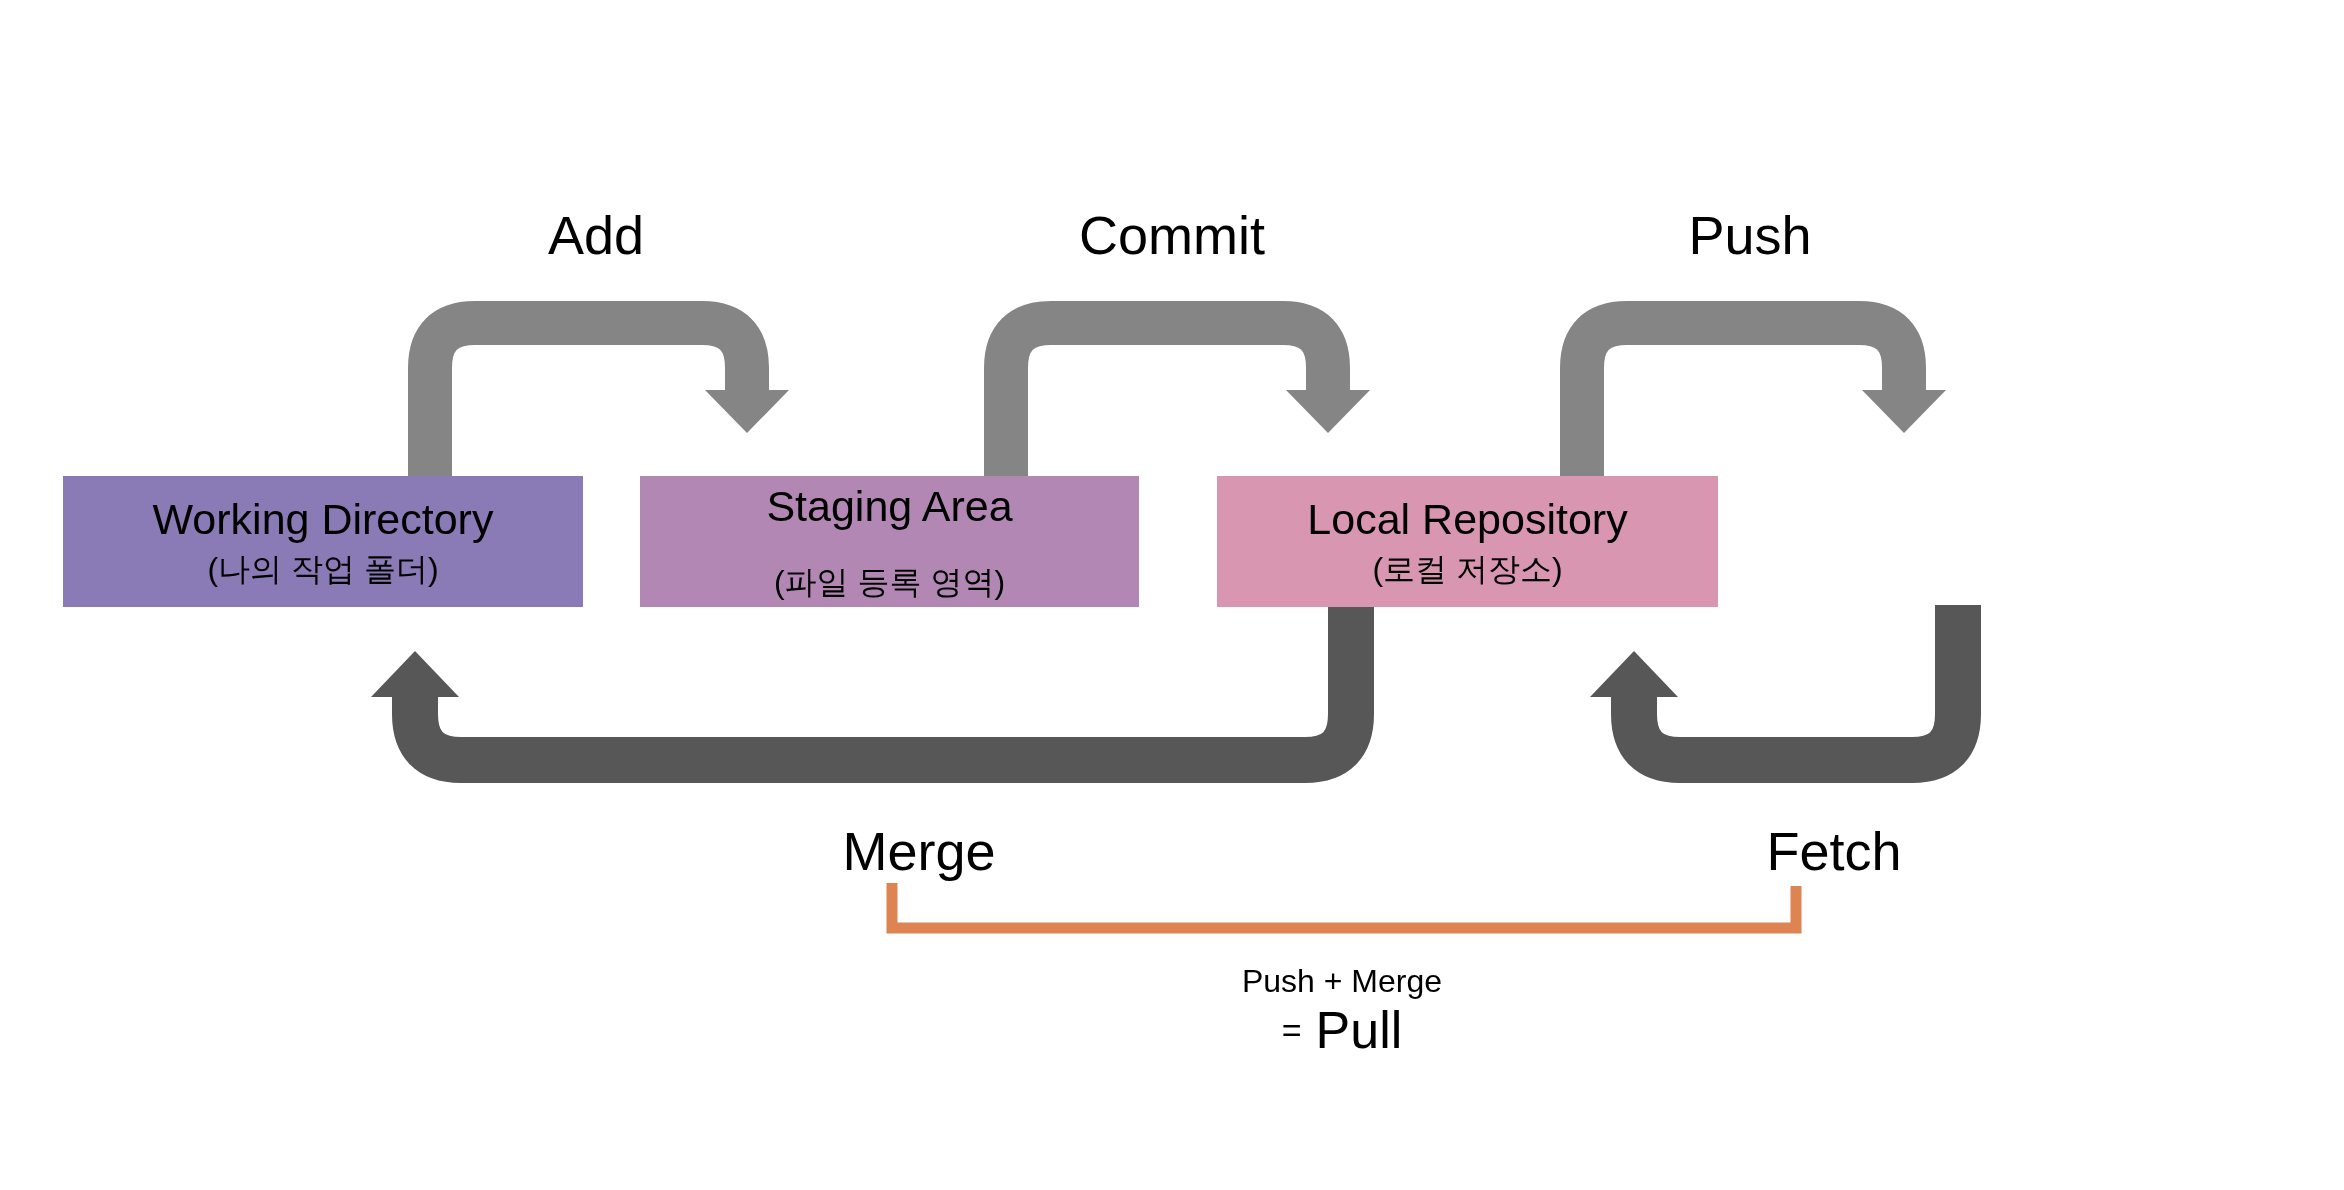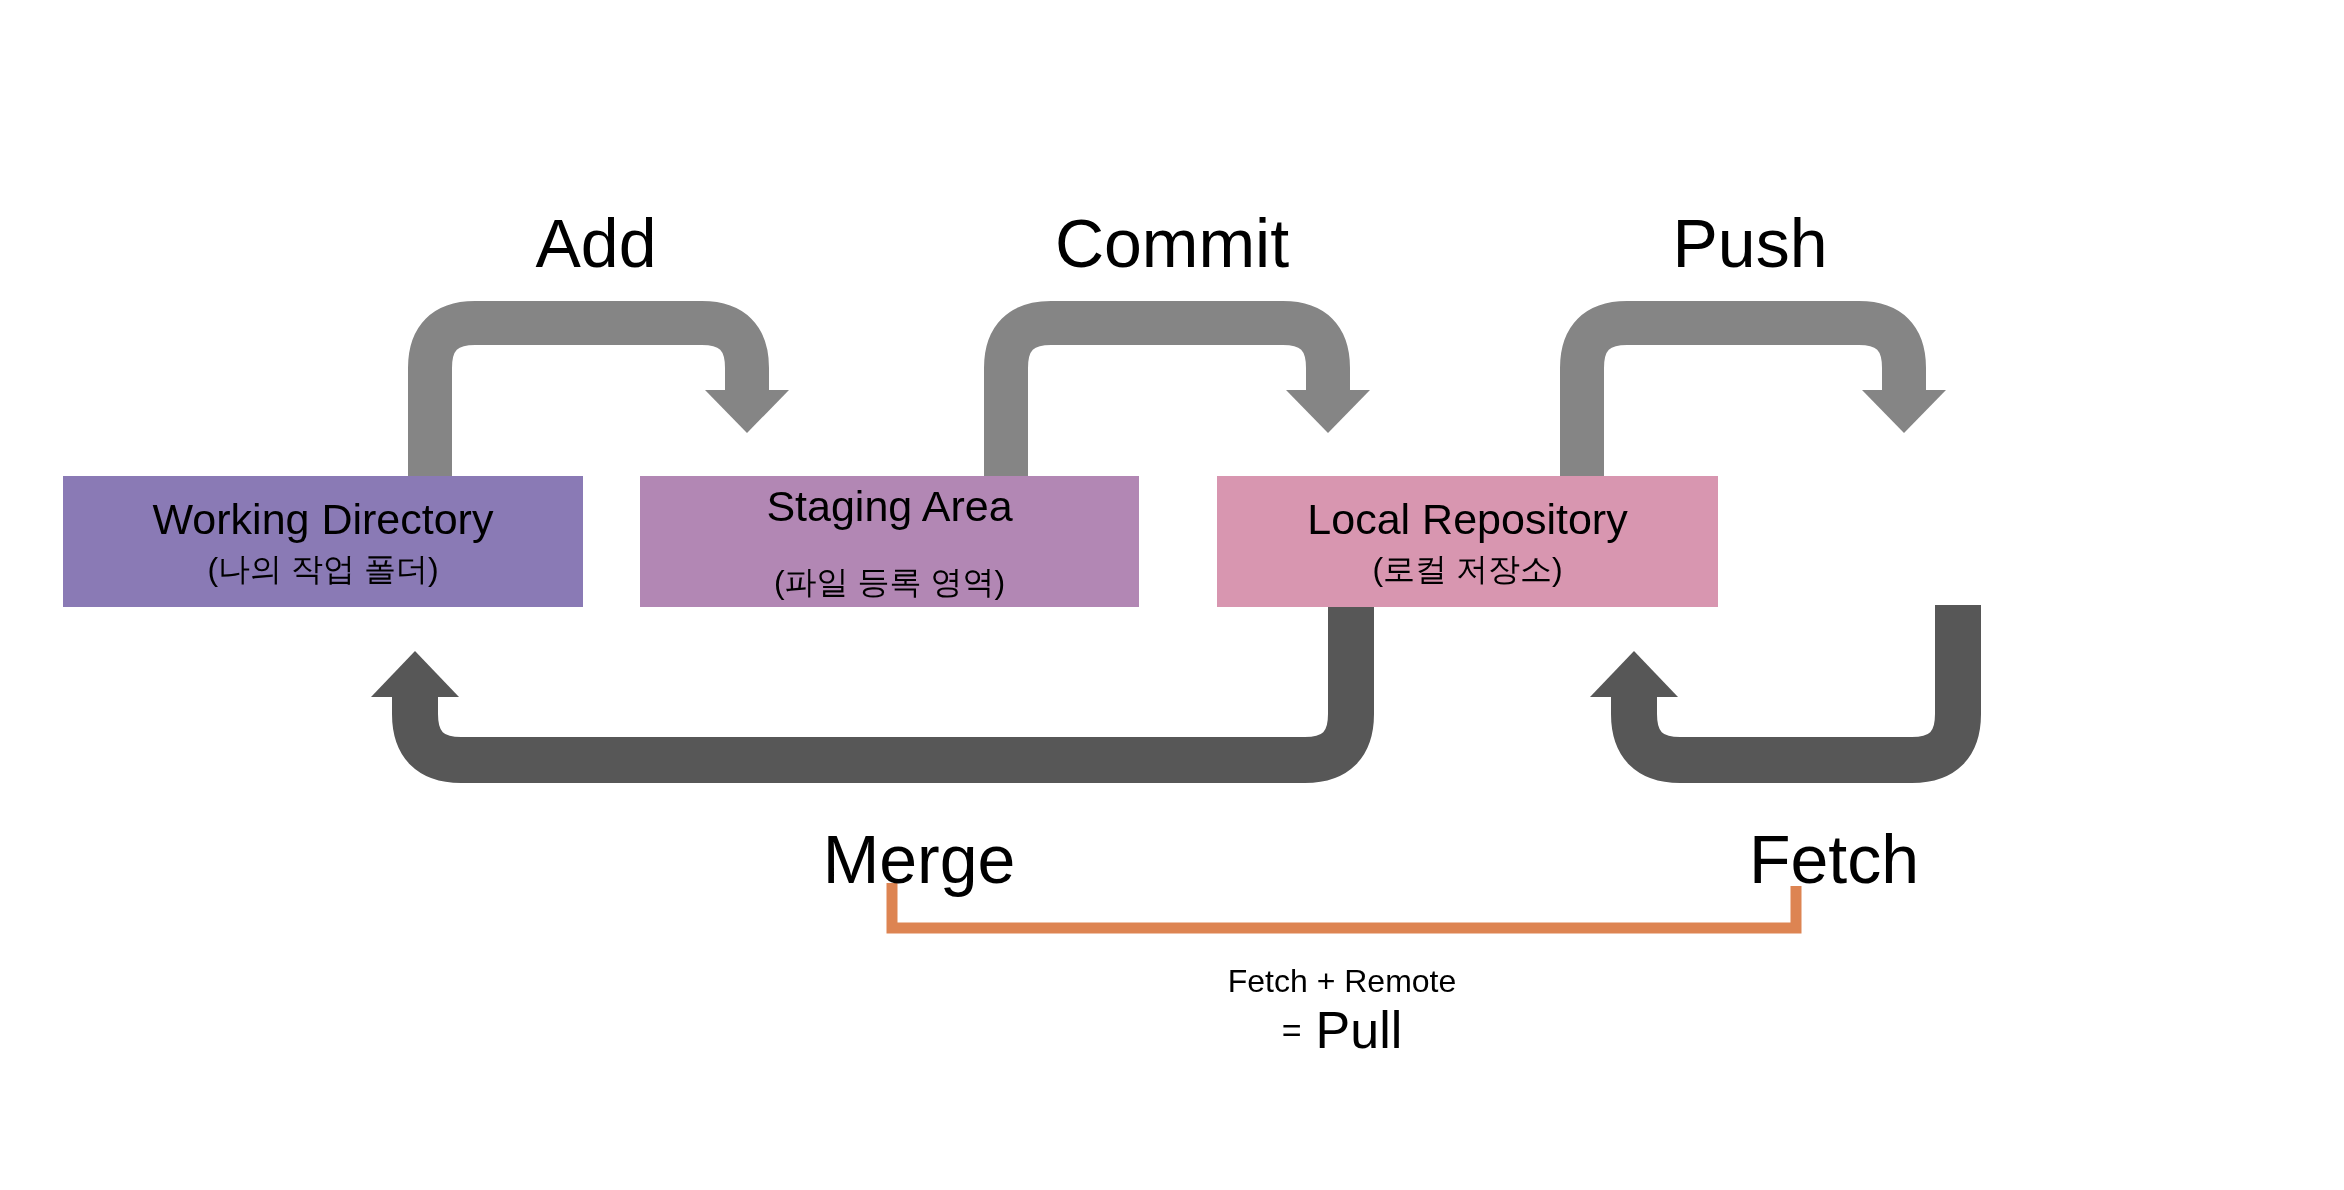--- a/index.html
+++ b/index.html
@@ -35,21 +35,21 @@
     font-size: 32px; font-weight: 400; line-height: 1.1;
     white-space: nowrap;
   }
   .box1 { left: 63px;   width: 520px; }
   .box2 { left: 640px;  width: 499px; }
   .box3 { left: 1217px; width: 501px; }
   .box4 { left: 1792px; width: 502px; }
   .flow-label {
     position: absolute;
     transform: translateX(-50%);
-    font-size: 68px; line-height: 1.1;
+    font-size: 54px; line-height: 1.1;
     white-space: nowrap;
     text-align: center;
   }
   .lbl-add    { left: 596px;  top: 206px; }
   .lbl-commit { left: 1172px; top: 206px; }
   .lbl-push   { left: 1750px; top: 206px; }
   .lbl-merge  { left: 919px;  top: 822px; }
   .lbl-fetch  { left: 1793px; top: 822px; margin-left: 41px; }
   .pull-note {
     position: absolute;
@@ -117,20 +117,20 @@
   </div>
 
 
   <div class="flow-label lbl-add">Add</div>
   <div class="flow-label lbl-commit">Commit</div>
   <div class="flow-label lbl-push">Push</div>
   <div class="flow-label lbl-merge">Merge</div>
   <div class="flow-label lbl-fetch">Fetch</div>
 
   <div class="pull-note">
-    <div class="pull-formula">Fetch + Remote</div>
+    <div class="pull-formula">Push + Merge</div>
     <div class="pull-result-line">
       <span class="pull-equals">=</span>
       <span class="pull-result">Pull</span>
     </div>
   </div>
 
 </div>
 
 </body></html>

